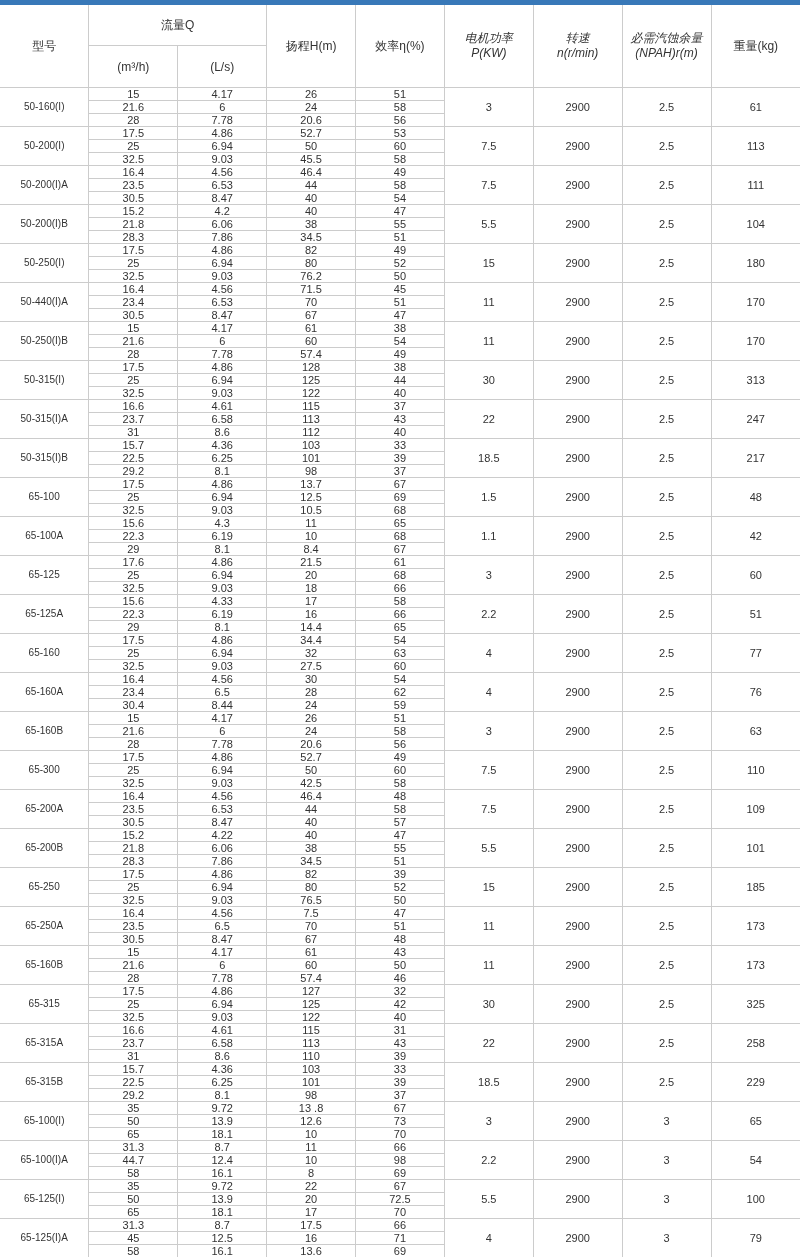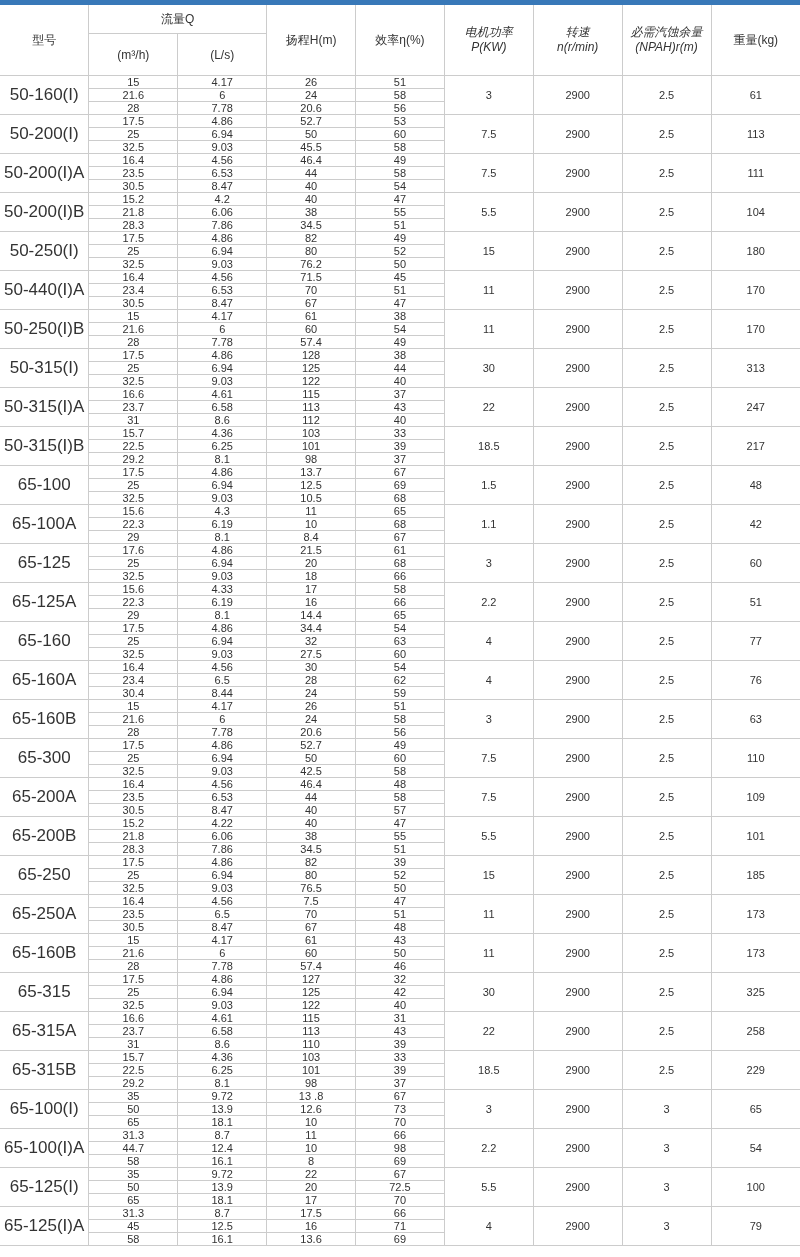--- a/index.html
+++ b/index.html
@@ -7,25 +7,25 @@
   .topbar { height:5px; background:#3878b8; width:100%; }
   table { width:800px; border-collapse:collapse; table-layout:fixed; }
   col { width:11.111%; }
   th,td {
     border:1px solid #cccccc;
     text-align:center; vertical-align:middle;
     padding:0; overflow:hidden; white-space:nowrap;
     font-weight:normal;
   }
   thead th { font-size:12px; color:#333; }
-  thead tr.h1 th { height:28px; border-top:none; }
+  thead tr.h1 th { height:40px; border-top:none; }
   thead tr.h2 th { height:41px; }
   thead th .ln { display:block; line-height:15px;font-style:italic; }
   tbody td { height:12px; line-height:12px; font-size:11px; }
-  tbody td.model-col { font-size:17px; }
+  tbody td.model-col { font-size:10px; }
   .col-first { border-left:none;margin-left:37px; }
   .col-last { border-right:none;border-radius:13px; }
 </style>
 </head>
 <body>
 
 <div class="topbar"></div>
 
 <table>
   <colgroup>

